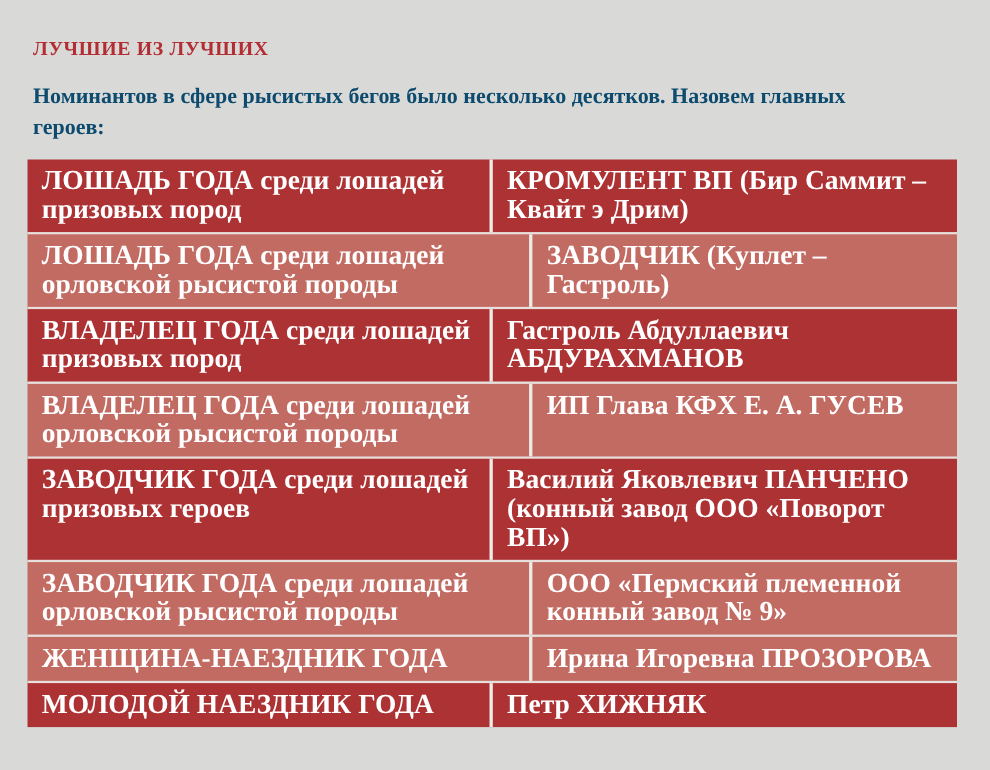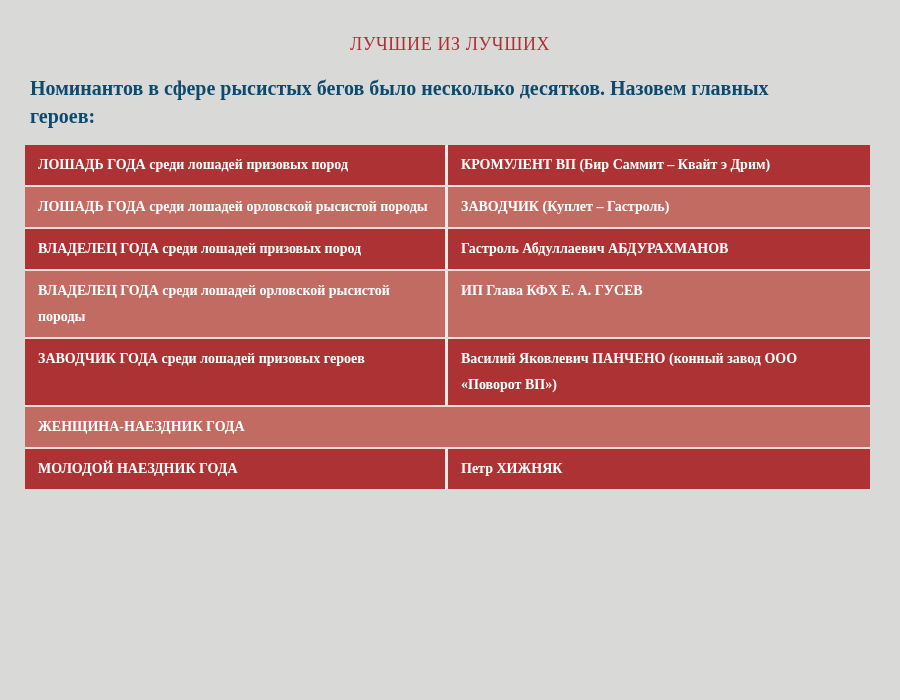--- a/index.html
+++ b/index.html
@@ -16,24 +16,23 @@
   .page {
     width: 900px;
     height: 700px;
     box-sizing: border-box;
   }
   .page-title {
     margin: 0 30px 0 30px;
     padding-top: 32px;
     font-size: 18px;
     line-height: 24px;
-    font-weight: normal;
+    font-weight: bold;
     letter-spacing: 0.6px;
     color: #b22e34;
-    text-align: center;
   }
   .intro {
     margin: 18px 60px 0 30px;
     max-width: 800px;
     font-size: 20px;
     line-height: 28px;
     font-weight: bold;
     color: #0c4a6e;
   }
   .nom-table {
@@ -42,26 +41,26 @@
     box-sizing: border-box;
   }
   .t-row {
     display: flex;
     align-items: stretch;
   }
   .t-row + .t-row {
     border-top: 2px solid #e7dfdb;
   }
   .t-row.dark  { background: #ad3234; }
-  .t-row.light { background: #c26b63; }
+  .t-row.light { background: #c26b63; gap: 36px; }
   .cell {
     box-sizing: border-box;
     color: #ffffff;
     font-weight: bold;
-    font-size: 14px;
+    font-size: 25px;
     line-height: 26px;
     padding: 7px 14px 7px 13px;
   }
   .cell-left {
     width: 420px;
     flex: 0 0 420px;
   }
   .cell-right {
     flex: 1 1 auto;
     border-left: 3px solid #edebe8;
@@ -96,24 +95,29 @@
     <div class="t-row light">
       <div class="cell cell-left">ВЛАДЕЛЕЦ ГОДА среди лошадей орловской рысистой породы</div>
       <div class="cell cell-right">ИП Глава КФХ Е. А. ГУСЕВ</div>
     </div>
 
     <div class="t-row dark">
       <div class="cell cell-left">ЗАВОДЧИК ГОДА среди лошадей призовых героев</div>
       <div class="cell cell-right">Василий Яковлевич ПАНЧЕНО (конный завод ООО «Поворот ВП»)</div>
     </div>
 
+    <div class="t-row light">
+      <div class="cell cell-left">ЗАВОДЧИК ГОДА среди лошадей орловской рысистой породы</div>
+      <div class="cell cell-right">ООО «Пермский племенной конный завод № 9»</div>
+    </div>
 
 
     <div class="t-row light">
       <div class="cell cell-left">ЖЕНЩИНА-НАЕЗДНИК ГОДА</div>
+      <div class="cell cell-right">Ирина Игоревна ПРОЗОРОВА</div>
     </div>
 
     <div class="t-row dark">
       <div class="cell cell-left">МОЛОДОЙ НАЕЗДНИК ГОДА</div>
       <div class="cell cell-right">Петр ХИЖНЯК</div>
     </div>
 
   </div>
 </div>
 

